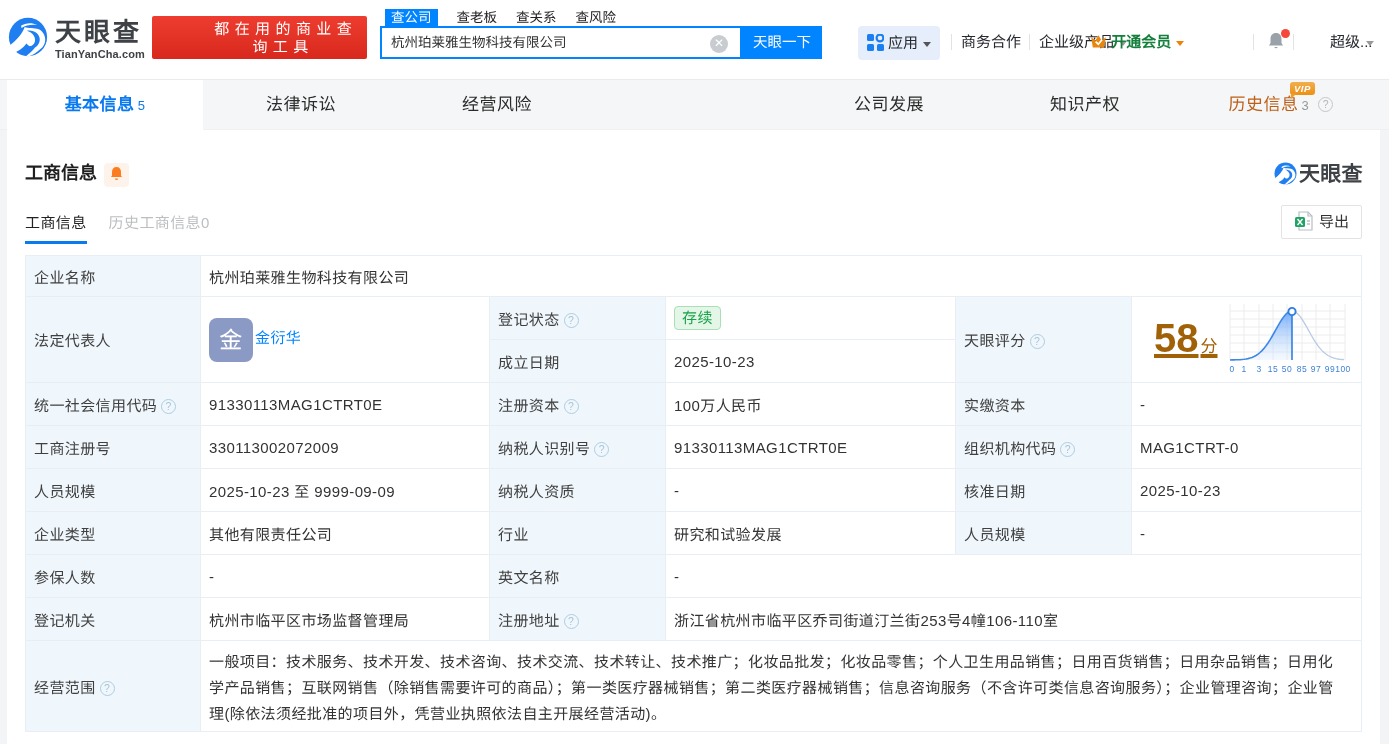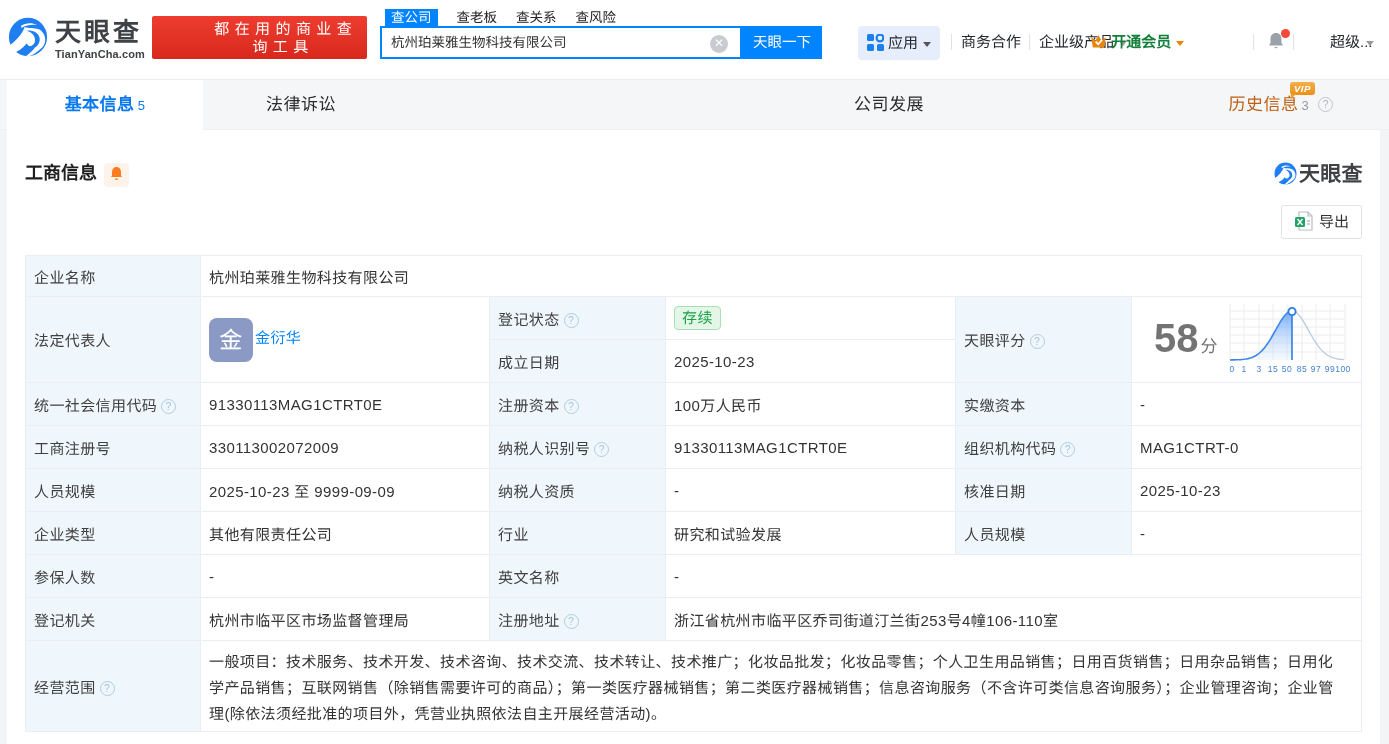--- a/index.html
+++ b/index.html
@@ -42,21 +42,21 @@
 #exportbtn{position:absolute;left:1274px;top:75px;width:81px;height:34px;border:1px solid #e3e3e3;border-radius:2px;text-align:center;line-height:32px;font-size:15px;color:#333;}
 
 #tbl{position:absolute;left:18px;top:125px;border-collapse:collapse;table-layout:fixed;}
 #tbl td{border:1px solid #e8eef4;font-size:15px;letter-spacing:.4px;padding:0 0 0 8px;vertical-align:middle;}
 #tbl td.lb{background:#f0f7fc;color:#404040;}
 #tbl td.vl{background:#fff;color:#333;}
 .qm{display:inline-block;width:15px;height:15px;border:1px solid #afccdf;border-radius:50%;color:#a5c4da;font-size:10.5px;text-align:center;line-height:13px;vertical-align:1px;margin-left:4px;font-weight:normal;}
 .tag{display:inline-block;height:24px;border:1px solid #aadfb6;background:#e4f6e8;border-radius:4px;color:#18a349;font-size:15px;line-height:22px;padding:0 7px;vertical-align:middle;}
 .avatar{display:inline-block;width:44px;height:44px;background:#8b9ac5;border-radius:8px;color:#fff;font-size:23px;text-align:center;line-height:44px;vertical-align:middle;}
 .blue{color:#0084ff;}
-#score58{font-size:40px;font-weight:bold;color:#737373;letter-spacing:0;}
+#score58{font-size:40px;font-weight:bold;color:#a16207;letter-spacing:0;text-decoration:underline;}
 #score58 .fen{font-size:17px;font-weight:normal;margin-left:2px;letter-spacing:0;}
 </style>
 </head>
 <body>
 <div id="header">
   <svg id="logoCirc" width="40" height="40" viewBox="0 0 46 46">
     <circle cx="23" cy="23" r="22" fill="#1f7ef0"></circle>
     <path d="M15,10 C20,6.8 27.5,6 33.5,9.3 C27,8.5 20.5,9.3 15.6,12.6 Z" fill="#fff"></path>
     <path d="M2,32.5 C9.5,27 16.2,20 19.2,11.5 C23,13.2 30,12.2 35.5,14.2 C40,16.5 42.6,21 42.8,25.5 C43,30 40.8,34.3 37.3,36.7 C33.5,40.5 28.5,43.5 23.5,45.4 L20,45.6 C24.5,42 28.8,38.5 31.5,34.5 C27.5,35.5 23.5,34 21.3,30.5 C17.5,36 11.5,40 5.2,41.7 Z" fill="#fff"></path>
     <path d="M21.8,15.7 C30,14.5 36.2,19.2 36.5,25.4 C36.8,31.2 32.5,35.8 26.8,36.4 C24.5,40.2 22.5,42.5 20.2,44.4 C22.3,40.3 23.3,37.2 23.2,33.6 C27.3,33.9 30.6,31.2 31.1,27.2 C31.7,21.8 27.3,17.3 21.8,15.7 Z" fill="#1f7ef0"></path>
@@ -96,40 +96,43 @@
         </svg><span style="position:absolute;right:-4px;top:5px;width:9px;height:9px;border-radius:50%;background:#f5483b;"></span></span>
     <span class="vdiv" style="left:1293px"></span>
     <span class="it" style="left:1302px;margin-left:28px;">超级...</span>
     <span class="it" style="left:1366px;"><span class="caret" style="border-top-color:#999;margin-left:0"></span></span>
   </div>
 </div>
 
 <div id="tabbar">
   <div class="tab sel" style="left:7px">基本信息<span class="cnt">5</span></div>
   <div class="tab" style="left:203px">法律诉讼</div>
+  <div class="tab" style="left:399px">经营风险</div>
   <div class="tab" style="left:791px">公司发展</div>
+  <div class="tab" style="left:987px">知识产权</div>
   <div class="tab" style="left:1183px;color:#bd5f17;">历史信息<span class="cnt" style="color:#999">3</span>
     <span class="qm" style="border-color:#c3c7cb;color:#b2b6ba;vertical-align:2px;">?</span>
     <span style="position:absolute;left:107px;top:2px;background:linear-gradient(180deg,#f3ae4e,#ec9013);color:#fff;font-size:9.5px;font-weight:bold;font-style:italic;border-radius:3px;padding:1px 4px;line-height:11px;">VIP</span><span style="position:absolute;left:108px;top:14px;width:0;height:0;border-left:5px solid #eda029;border-bottom:5px solid transparent;"></span>
   </div>
 </div>
 
 <div id="card">
   <div id="secTitle">工商信息</div>
   <div id="bellbox"><svg width="13" height="15" viewBox="0 0 13 15" style="margin-top:3px">
         <path d="M6.5 1 C3.6 1 2 3 2 6 L2 9.5 L1 11 L12 11 L11 9.5 L11 6 C11 3 9.4 1 6.5 1 Z" fill="#fc7d1f"></path>
         <path d="M5 12.5 a1.5 1.5 0 0 0 3 0 Z" fill="#fc7d1f"></path>
       </svg></div>
   <svg id="cardlogo" width="23" height="23" viewBox="0 0 46 46">
     <circle cx="23" cy="23" r="22" fill="#1f7ef0"></circle>
     <path d="M15,10 C20,6.8 27.5,6 33.5,9.3 C27,8.5 20.5,9.3 15.6,12.6 Z" fill="#fff"></path>
     <path d="M2,32.5 C9.5,27 16.2,20 19.2,11.5 C23,13.2 30,12.2 35.5,14.2 C40,16.5 42.6,21 42.8,25.5 C43,30 40.8,34.3 37.3,36.7 C33.5,40.5 28.5,43.5 23.5,45.4 L20,45.6 C24.5,42 28.8,38.5 31.5,34.5 C27.5,35.5 23.5,34 21.3,30.5 C17.5,36 11.5,40 5.2,41.7 Z" fill="#fff"></path>
     <path d="M21.8,15.7 C30,14.5 36.2,19.2 36.5,25.4 C36.8,31.2 32.5,35.8 26.8,36.4 C24.5,40.2 22.5,42.5 20.2,44.4 C22.3,40.3 23.3,37.2 23.2,33.6 C27.3,33.9 30.6,31.2 31.1,27.2 C31.7,21.8 27.3,17.3 21.8,15.7 Z" fill="#1f7ef0"></path>
   </svg>
   <div id="cardlogoTxt">天眼查</div>
+  <div id="subtabs"><span class="a">工商信息</span><span class="b">历史工商信息0</span></div>
   <div id="exportbtn"><svg width="19" height="20" viewBox="0 0 19 20" style="vertical-align:-4px;margin-right:6px">
         <path d="M5 1 L14 1 L18 5 L18 19 L5 19 Z" fill="#fff" stroke="#b9bfc4" stroke-width="1.2"></path>
         <path d="M14 1 L14 5 L18 5" fill="none" stroke="#b9bfc4" stroke-width="1.2"></path>
         <rect x="1" y="6" width="10" height="10" rx="1.5" fill="#21a366"></rect>
         <path d="M3.5 8 L8.5 14 M8.5 8 L3.5 14" stroke="#fff" stroke-width="1.4"></path>
         <rect x="13" y="9" width="3" height="2" fill="#c9cfd4"></rect>
         <rect x="13" y="12" width="3" height="2" fill="#c9cfd4"></rect>
       </svg>导出</div>
 
   <table id="tbl">

